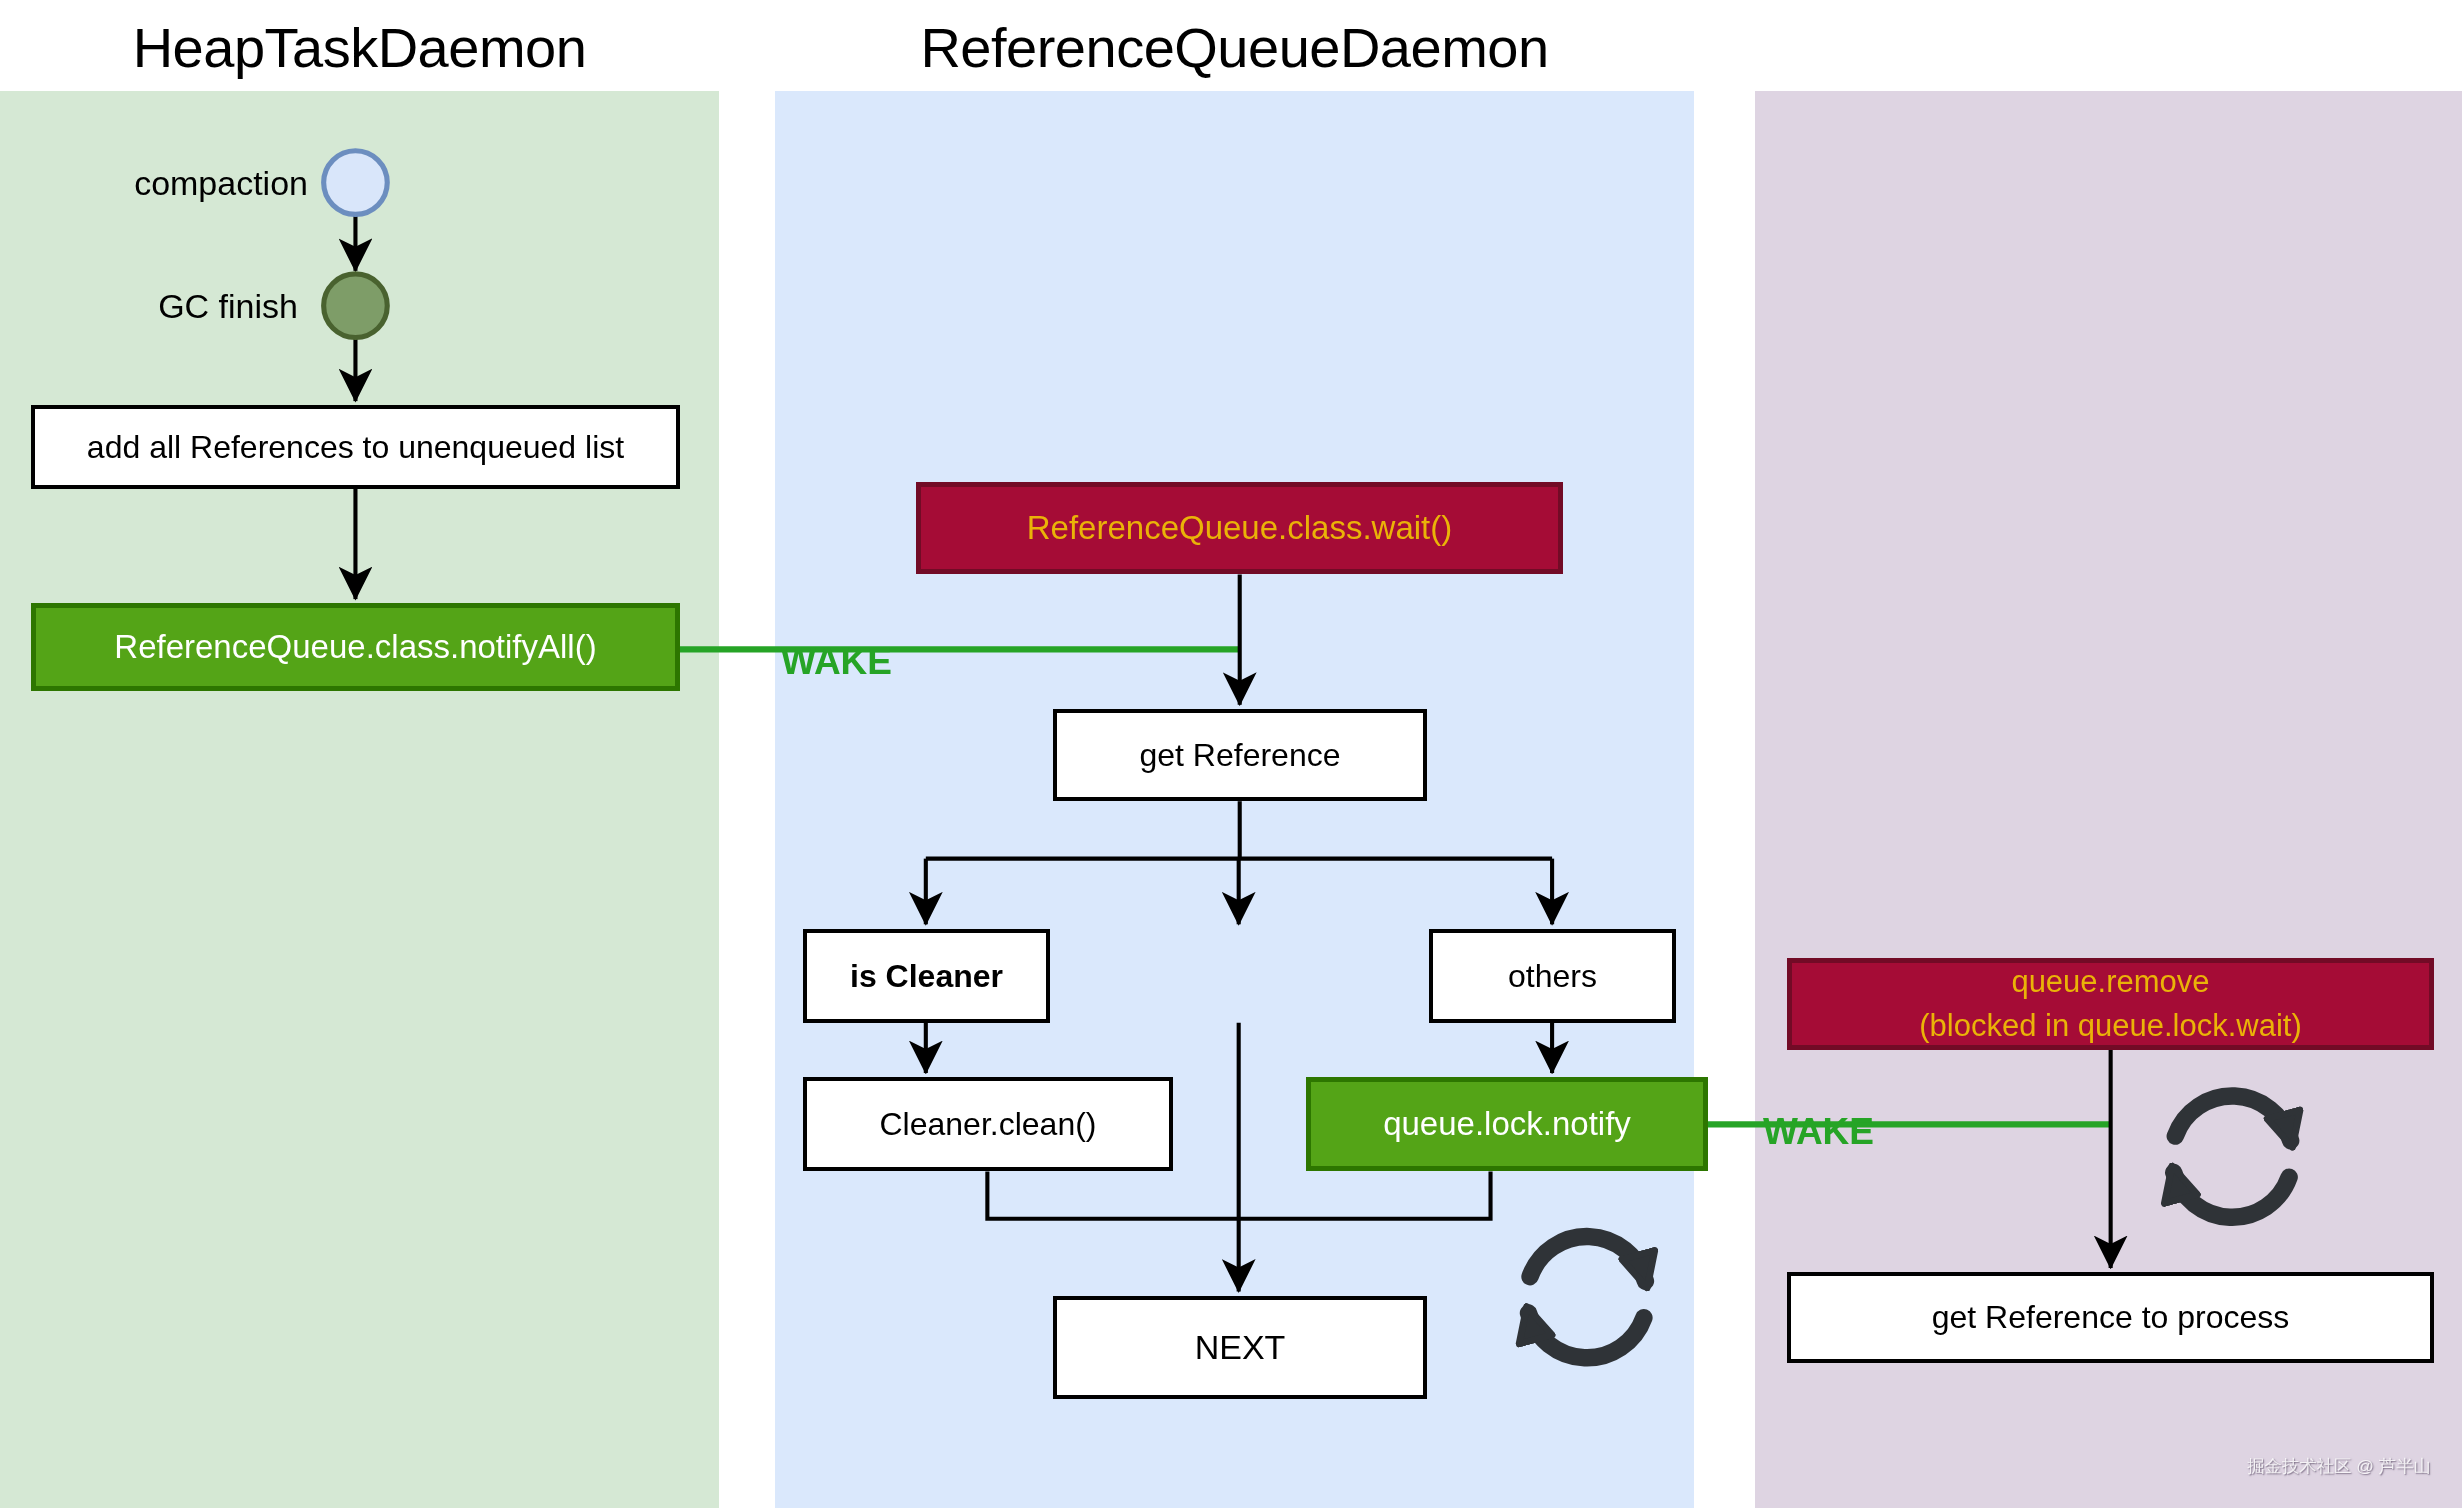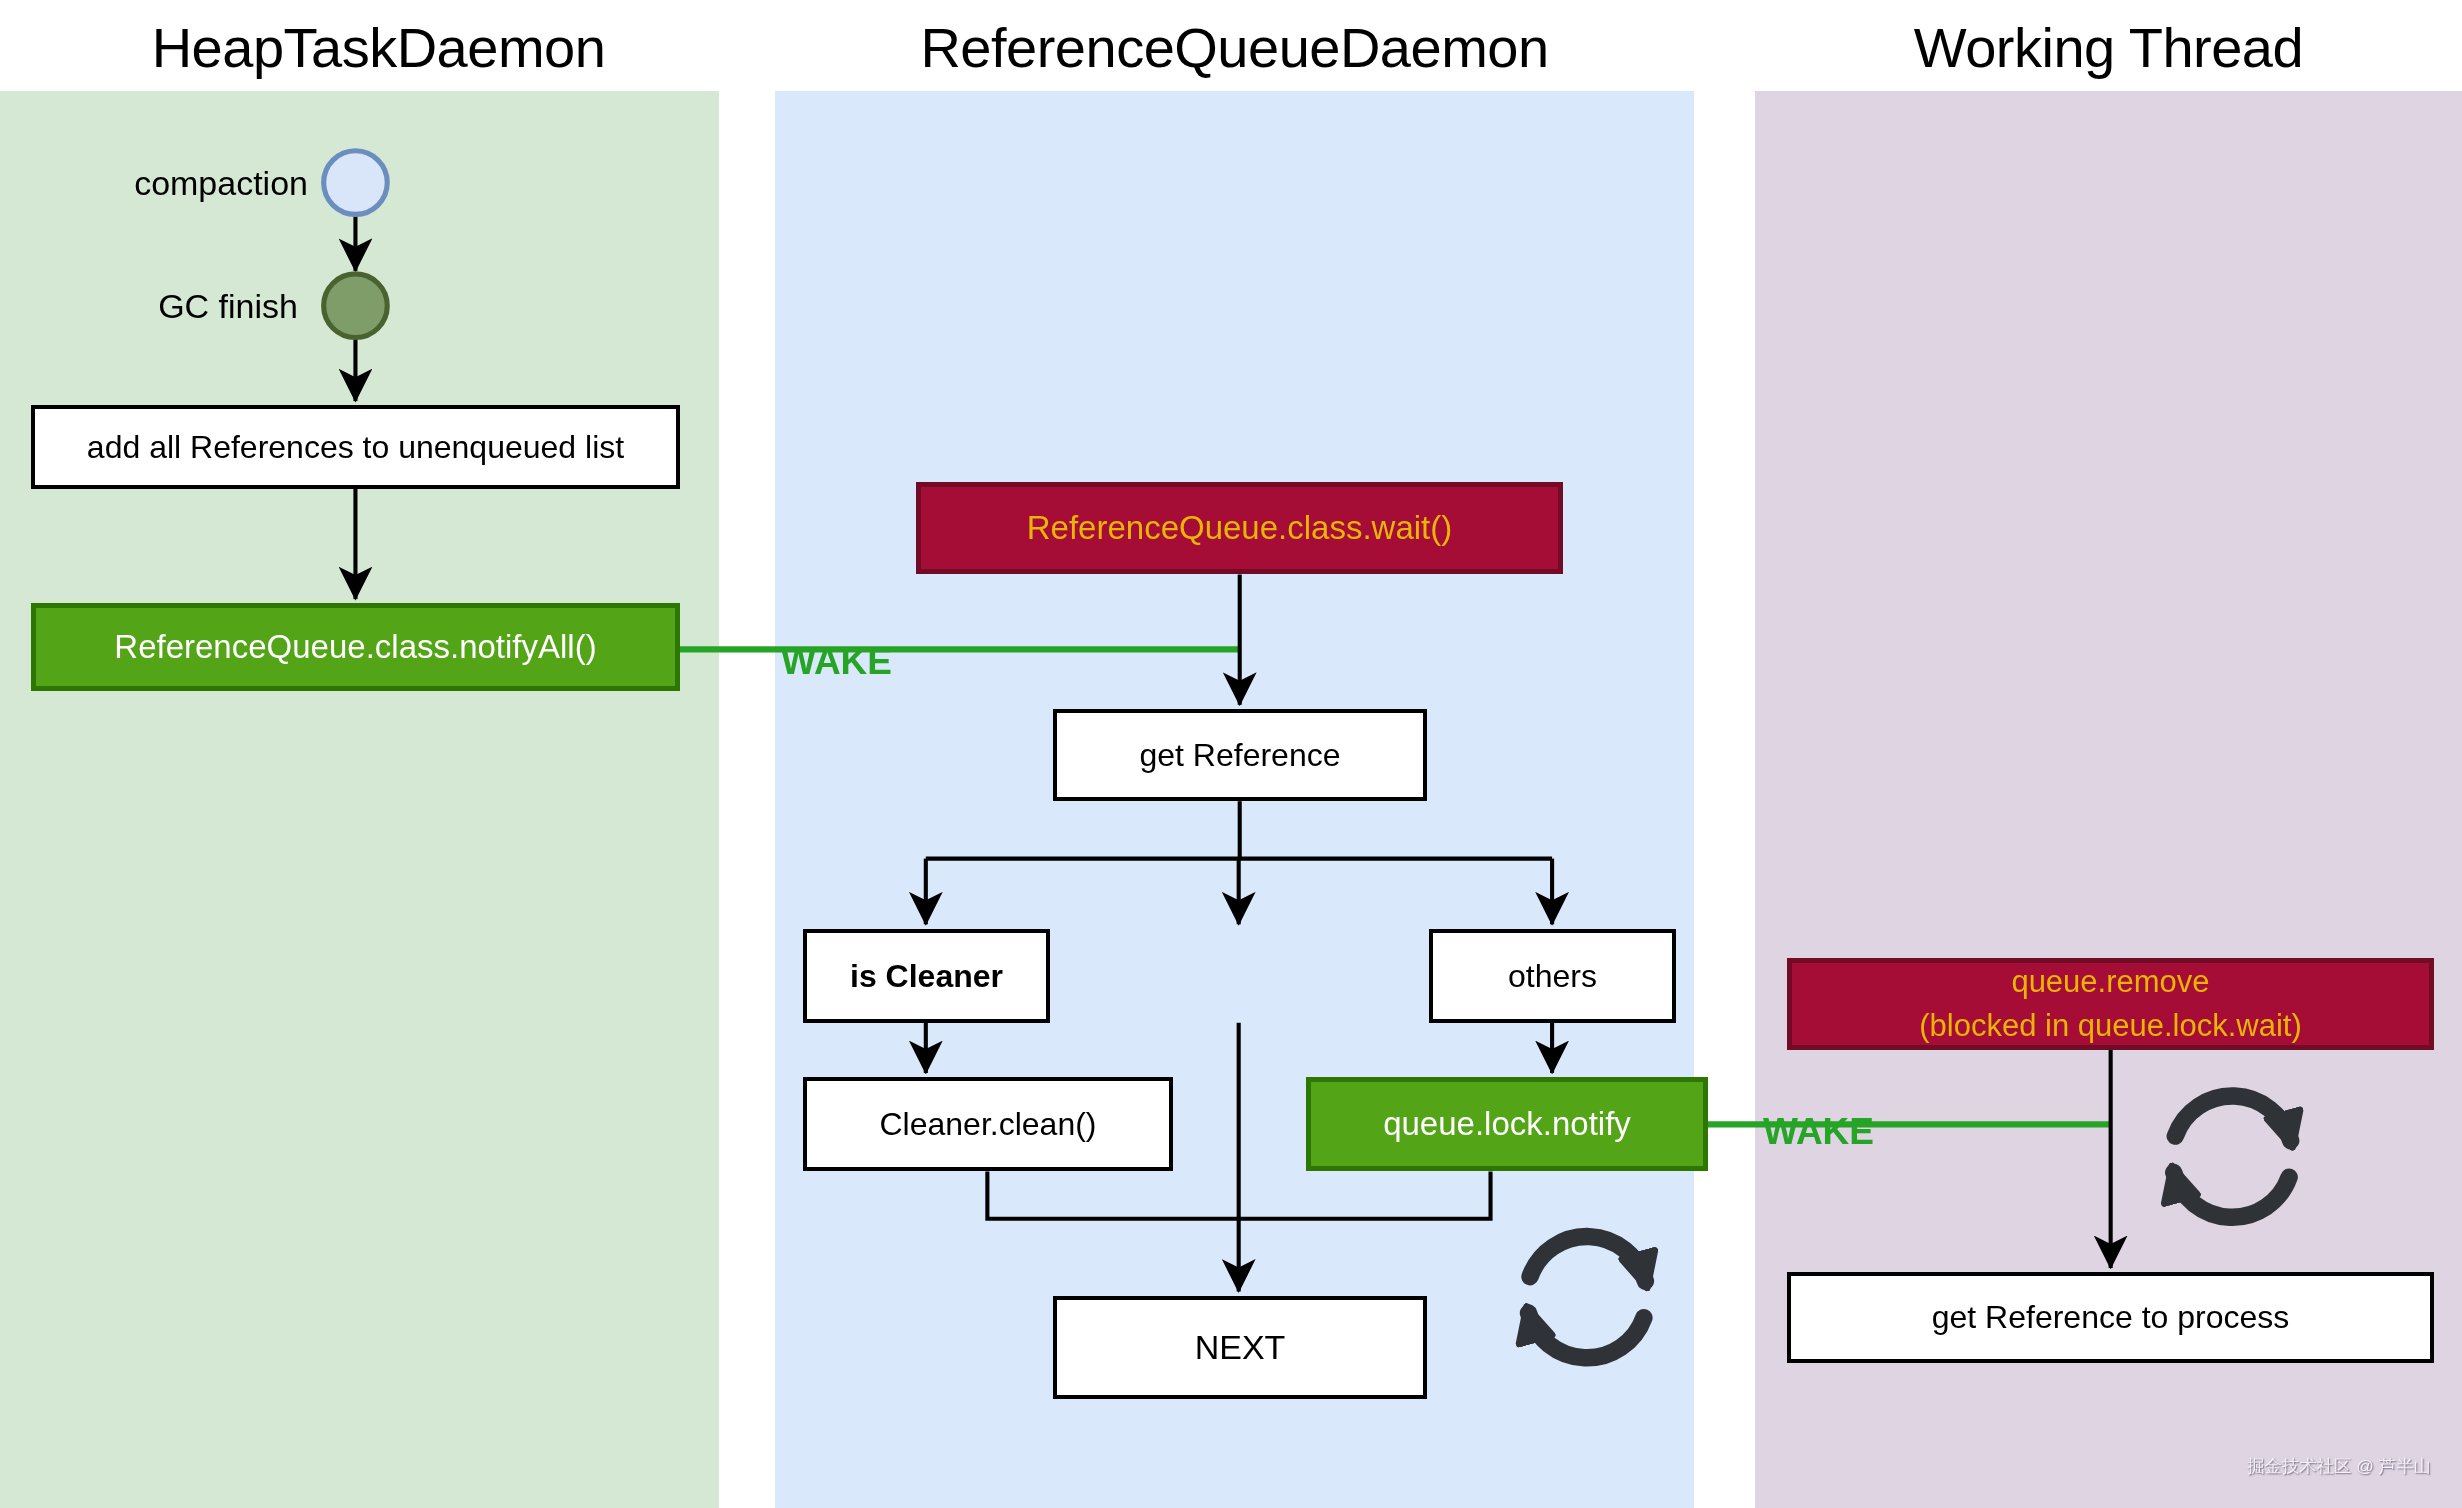--- a/index.html
+++ b/index.html
@@ -10,21 +10,21 @@
   
   .panel{position:absolute;top:91px;height:1417px;}
   .panel-green{left:0;width:719px;background:#d5e8d4;}
   .panel-blue{left:775px;width:919px;background:#dae8fc;}
   .panel-purple{left:1755px;width:707px;background:#ded4e2;}
 
   
   .lane-header{position:absolute;top:11.3px;height:72px;display:flex;
     align-items:center;justify-content:center;font-size:56px;color:#000;
     letter-spacing:-0.5px;}
-  .lh-left{left:0;width:719px;padding-left:19px;}
+  .lh-left{left:0;width:719px;}
   .lh-mid{left:775px;width:919px;}
   .lh-right{left:1755px;width:707px;}
 
   
   svg.wires{position:absolute;left:0;top:0;z-index:2;}
 
   
   .node{position:absolute;z-index:3;display:flex;align-items:center;
     justify-content:center;text-align:center;font-size:32px;color:#000;
     background:#ffffff;border:4.6px solid #000;box-sizing:border-box;}
@@ -46,21 +46,20 @@
 <body>
 
 <div class="canvas">
 
   <div class="panel panel-green"></div>
   <div class="panel panel-blue"></div>
   <div class="panel panel-purple"></div>
 
   <div class="lane-header lh-left">HeapTaskDaemon</div>
   <div class="lane-header lh-mid">ReferenceQueueDaemon</div>
-  <div class="lane-header lh-right">Working Thread</div>
 
   <svg class="wires" width="2462" height="1508" viewBox="0 0 4800 2940">
     <defs>
       <marker id="arrow" viewBox="0 0 12 12" refX="11.5" refY="6" markerWidth="66" markerHeight="66" markerUnits="userSpaceOnUse" orient="auto">
         <path d="M0,0 L12,6 L0,12 L3,6 Z" fill="#000"></path>
       </marker>
       <marker id="cyc" viewBox="0 0 12 12" refX="9" refY="6" markerWidth="80" markerHeight="80" markerUnits="userSpaceOnUse" orient="auto">
         <path d="M1,1 L11,6 L1,11 Z" fill="#2f3337" stroke="#2f3337" stroke-width="2" stroke-linejoin="round"></path>
       </marker>
     </defs>

